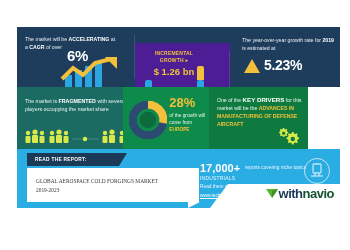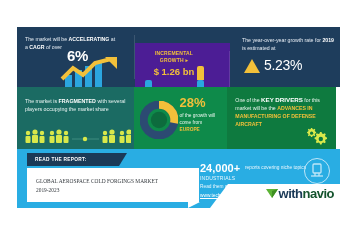--- a/index.html
+++ b/index.html
@@ -113,41 +113,41 @@
     width: 96px;
     font-size: 5.2px;
     line-height: 7.5px;
     color: #e8eef5;
   }
   .yoy-text b { color: #ffffff; }
   .yoy-val {
     position: absolute;
     left: 34px; top: 30px;
     font-size: 14px;
-    font-weight: normal;
+    font-weight: bold;
     color: #ffffff;
     letter-spacing: -0.3px;
   }
   .tri-up {
     position: absolute;
     left: 14px; top: 32px;
     width: 0; height: 0;
     border-left: 8px solid transparent;
     border-right: 8px solid transparent;
     border-bottom: 14px solid #f2c03a;
   }
 
   
   .cagr-chart { position: absolute; left: 42px; bottom: 0; width: 72px; height: 30px; }
 
   
   .row2 {
     position: absolute;
     left: 0; top: 60px;
-    width: 319px; height: 62px;
+    width: 291px; height: 62px;
     display: flex;
   }
   .r2-a { width: 118px; height: 100%; background: #1b6b63; position: relative; }
   .r2-b { width: 95px; height: 100%; background: #0e8a4a; position: relative; }
   .r2-c { width: 110px; height: 100%; background: #0e7a3f; position: relative; }
 
   .frag-text {
     position: absolute;
     left: 8px; top: 10px;
     width: 104px;
@@ -429,21 +429,21 @@
       <span>READ THE REPORT:</span>
     </div>
 
     <div class="report-box">
       <div class="report-title">
         <span>GLOBAL AEROSPACE COLD FORGINGS MARKET</span><br>
         <span>2019-2023</span>
       </div>
     </div>
 
-    <div class="stat-num">24,000+</div>
+    <div class="stat-num">17,000+</div>
     <div class="stat-caption">reports covering niche topics</div>
     <div class="stat-ind">INDUSTRIALS</div>
     <div class="stat-read">Read them at:</div>
     <div class="stat-url">www.technavio.com</div>
 
     <div class="circle-icon">
       <svg viewBox="0 0 24 24" width="24" height="24">
         <rect x="8" y="5" width="8" height="9" rx="1" fill="none" stroke="#bfe6f8" stroke-width="1.3"></rect>
         <line x1="6" y1="17" x2="18" y2="17" stroke="#bfe6f8" stroke-width="1.3"></line>
         <line x1="10" y1="14" x2="10" y2="17" stroke="#bfe6f8" stroke-width="1.3"></line>

